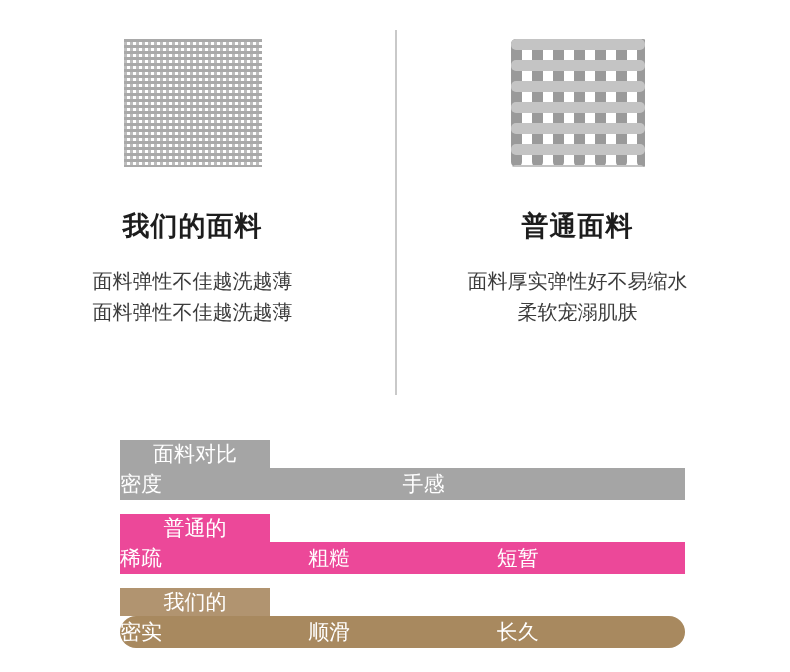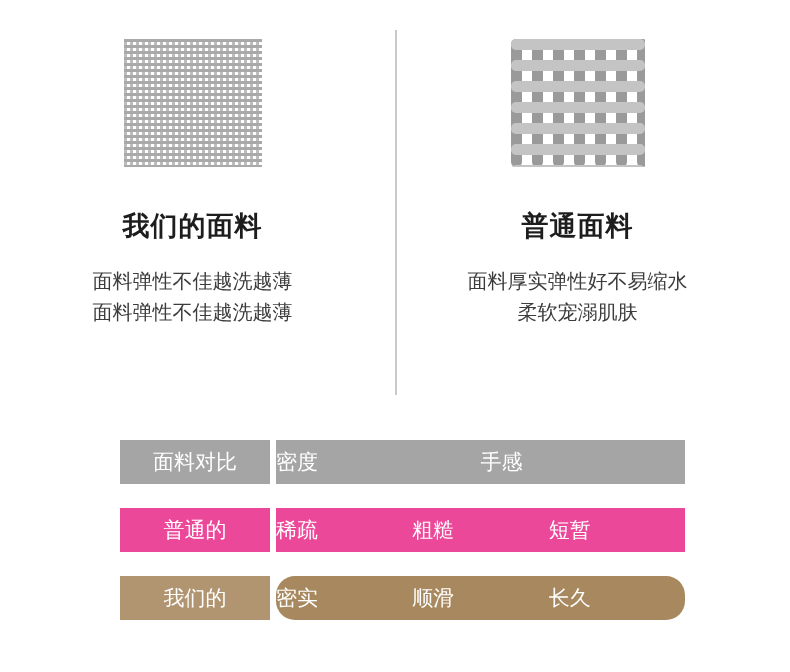--- a/index.html
+++ b/index.html
@@ -121,22 +121,23 @@
 
   
   .table {
     position: absolute;
     left: 120px;
     top: 440px;
     width: 565px;
   }
   .trow {
     display: flex;
-    height: 44px;
-    margin-bottom: 24px;
+    height: 60px;
+    margin-bottom: 14px;
+    flex-direction: column;
   }
   .cell-head {
     width: 150px;
     display: flex;
     align-items: center;
     justify-content: center;
     color: #ffffff;
     font-size: 21px;
     margin-right: 6px;
   }

